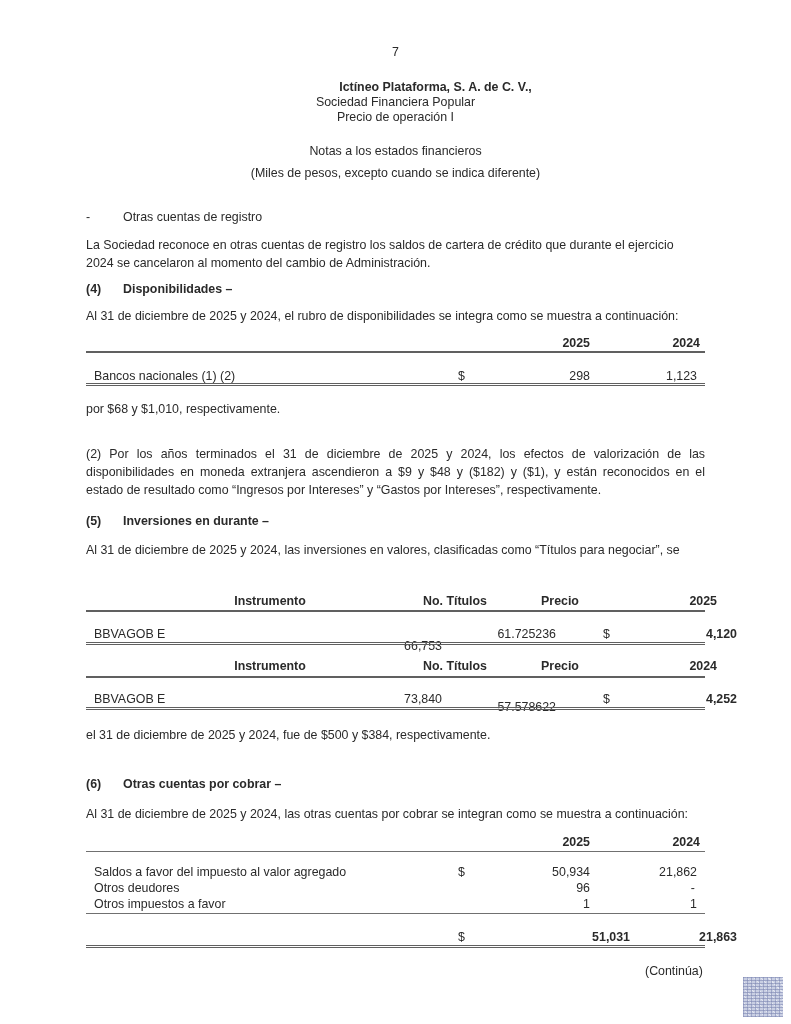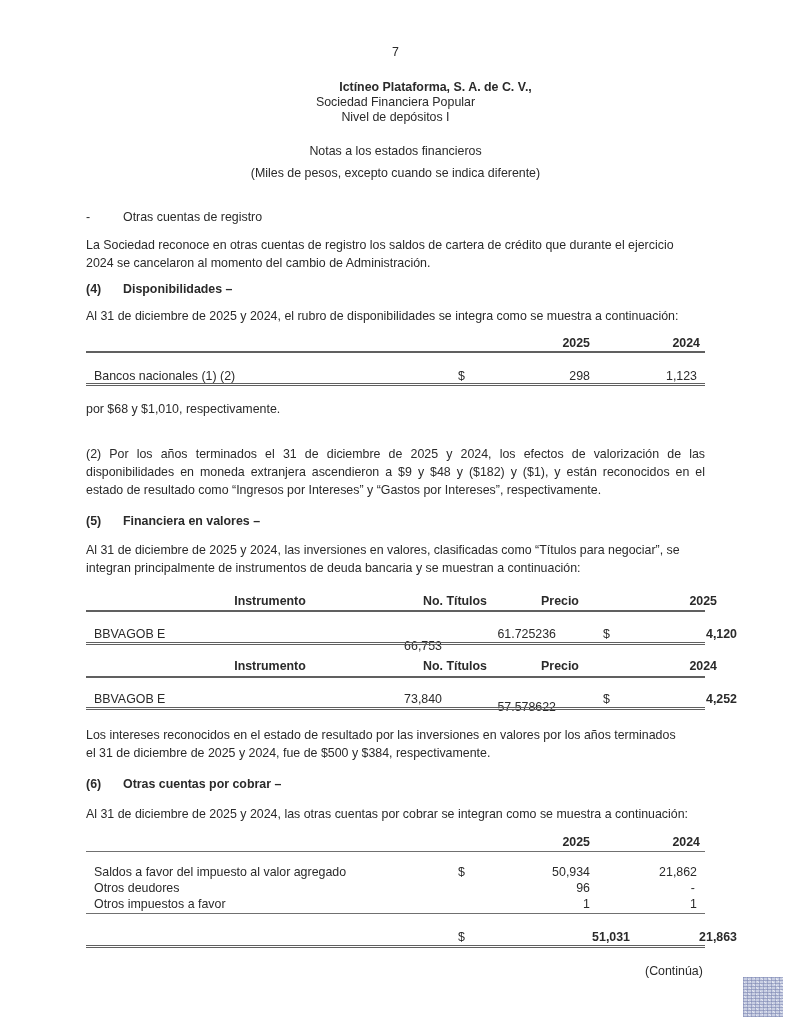--- a/index.html
+++ b/index.html
@@ -28,21 +28,21 @@
         repeating-linear-gradient(90deg, rgba(120,130,175,0.5) 0 1px, transparent 1px 4px),
         repeating-linear-gradient(45deg, rgba(255,255,255,0.5) 0 1px, transparent 1px 5px);
     }
   </style>
 </head>
 <body>
 
 <div class="abs center" style="top:45px;">7</div>
 <div class="abs center bold" style="top:80px;">Ictíneo Plataforma, S. A. de C. V.,</div>
 <div class="abs center" style="top:95px;">Sociedad Financiera Popular</div>
-<div class="abs center" style="top:110px;">Nivel de depósitos I</div>
+<div class="abs center" style="top:110px;">Precio de operación I</div>
 <div class="abs center" style="top:144px;">Notas a los estados financieros</div>
 <div class="abs center" style="top:166px;">(Miles de pesos, excepto cuando se indica diferente)</div>
 
 <div class="abs" style="left:86px; top:210px;">-</div>
 <div class="abs" style="left:123px; top:210px;">Otras cuentas de registro</div>
 <div class="para" style="top:236px;">
   <div style="white-space:nowrap;">La Sociedad reconoce en otras cuentas de registro los saldos de cartera de crédito que durante el ejercicio</div>
   <div>2024 se cancelaron al momento del cambio de Administración.</div>
 </div>
 
@@ -67,25 +67,24 @@
 <div class="para" style="top:400px;">
   <div>por $68 y $1,010, respectivamente.</div>
 </div>
 <div class="para" style="top:445px;">
   <div style="text-align-last:justify;">(2) Por los años terminados el 31 de diciembre de 2025 y 2024, los efectos de valorización de las</div>
   <div style="text-align-last:justify;">disponibilidades en moneda extranjera ascendieron a $9 y $48 y ($182) y ($1), y están reconocidos en el</div>
   <div>estado de resultado como “Ingresos por Intereses” y “Gastos por Intereses”, respectivamente.</div>
 </div>
 
 <div class="heading" style="top:514px;">
-  <span class="num">(5)</span><span>Financiera en valores –</span>
+  <span class="num">(5)</span><span>Inversiones en durante –</span>
 </div>
 <div class="para" style="top:541px;">
   <div style="white-space:nowrap;">Al 31 de diciembre de 2025 y 2024, las inversiones en valores, clasificadas como “Títulos para negociar”, se</div>
-  <div>integran principalmente de instrumentos de deuda bancaria y se muestran a continuación:</div>
 </div>
 
 <div>
   <div class="cell bold c" style="left:170px; width:120px; top:594px;">Instrumento</div>
   <div class="cell bold c" style="left:375px; width:80px; top:594px;">No. Títulos</div>
   <div class="cell bold c" style="left:485px; width:70px; top:594px;">Precio</div>
   <div class="cell bold r" style="left:630px; width:47px; top:594px;">2025</div>
   <div class="rule thick" style="top:610px; width:619px;"></div>
   <div>
     <div class="cell" style="left:94px; top:627px;">BBVAGOB E</div>
@@ -107,21 +106,20 @@
     <div class="cell" style="left:94px; top:692px;">BBVAGOB E</div>
     <div class="cell r" style="left:370px; width:72px; top:692px;">73,840</div>
     <div class="cell r" style="left:470px; width:86px; top:692px;margin-top:8px;">57.578622</div>
     <div class="cell" style="left:603px; top:692px;">$</div>
     <div class="cell r bold" style="left:630px; width:67px; top:692px;">4,252</div>
   </div>
   <div class="rule double" style="top:707px; width:619px;"></div>
 </div>
 
 <div class="para" style="top:726px;">
-  <div style="white-space:nowrap;">Los intereses reconocidos en el estado de resultado por las inversiones en valores por los años terminados</div>
   <div>el 31 de diciembre de 2025 y 2024, fue de $500 y $384, respectivamente.</div>
 </div>
 
 <div class="heading" style="top:777px;">
   <span class="num">(6)</span><span>Otras cuentas por cobrar –</span>
 </div>
 <div class="abs" style="left:86px; top:807px; white-space:nowrap;">Al 31 de diciembre de 2025 y 2024, las otras cuentas por cobrar se integran como se muestra a continuación:</div>
 
 <div>
   <div class="cell bold r" style="left:500px; width:50px; top:835px;">2025</div>

